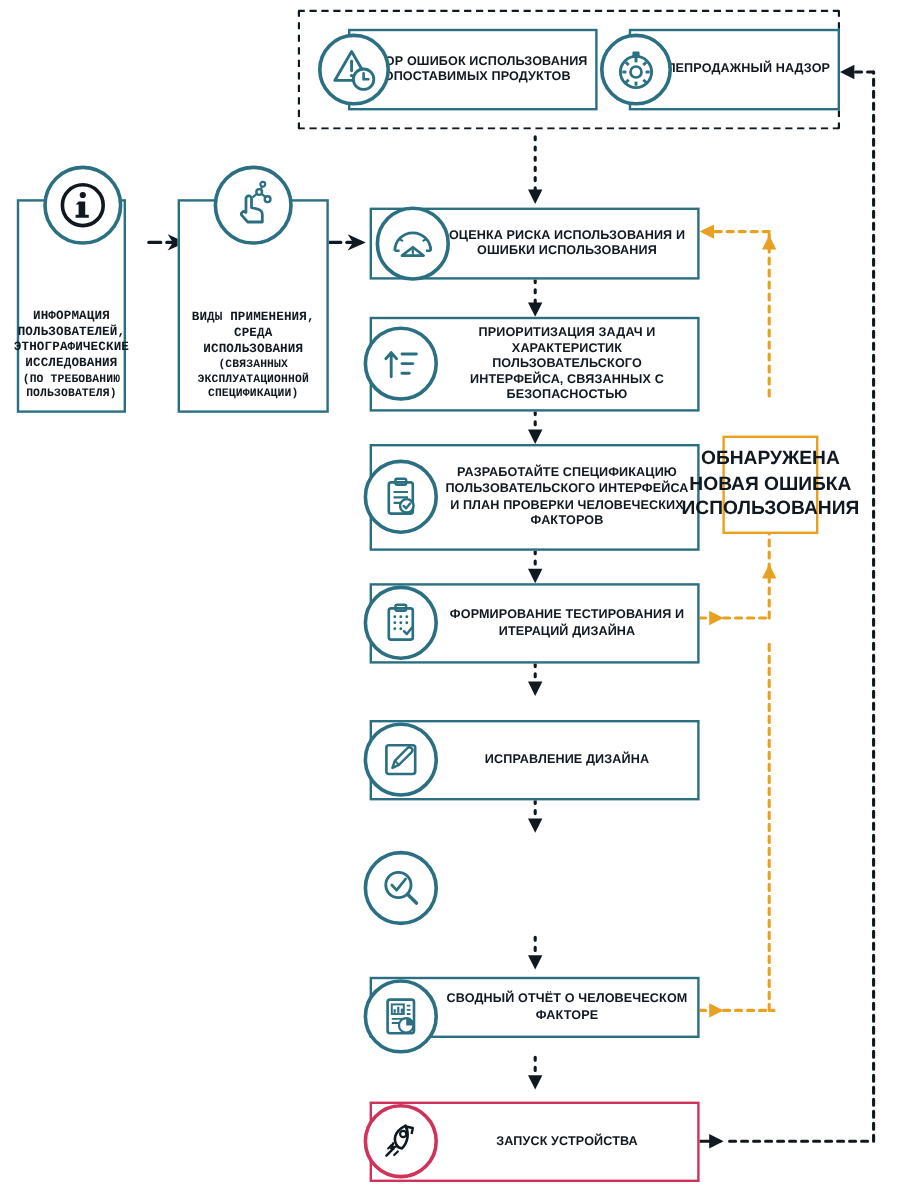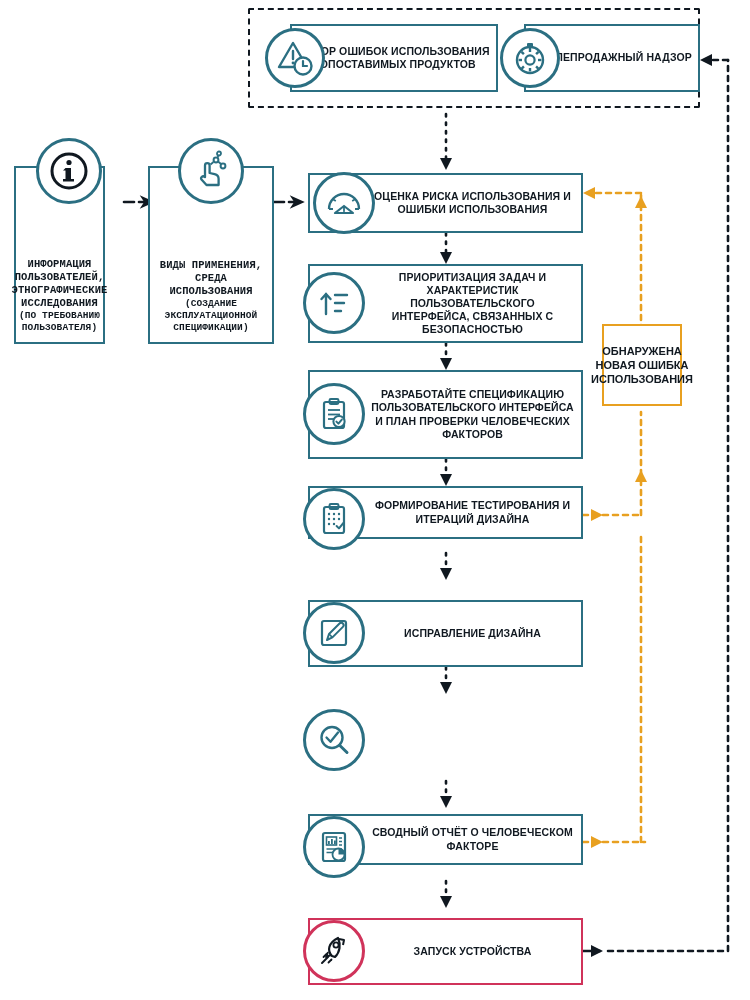--- a/index.html
+++ b/index.html
@@ -80,24 +80,25 @@
   .note {
     position: absolute;
     box-sizing: border-box;
     border: 2px solid #e8a020;
     background: #ffffff;
     display: flex;
     align-items: center;
     justify-content: center;
     text-align: center;
     font-weight: bold;
-    font-size: 11px;
+    font-size: 16px;
     line-height: 1.3;
     color: #101820;
     padding: 4px;
+    margin-top: 39px;
   }
   .launch {
     border-color: #d0335a;
   }
 </style>
 </head>
 <body>
 
 <div id="canvas">
 
@@ -226,21 +227,21 @@
     <svg width="44" height="44" viewBox="0 0 44 44">
       <circle cx="22" cy="22" r="17" fill="none" stroke="#101820" stroke-width="3"></circle>
       <circle cx="22" cy="13.5" r="2.6" fill="#101820"></circle>
       <path d="M18.5 19 h5.5 v11 h3 v2.4 h-11 V30 h2.5 V21.4 h-2.5 z" fill="#101820"></path>
     </svg>
   </div>
 
   <div class="node left-node" style="left:148px; top:166px; width:126px; height:178px;">
     <div class="txt">
       <span>ВИДЫ ПРИМЕНЕНИЯ, СРЕДА ИСПОЛЬЗОВАНИЯ</span>
-      <span class="sub">(СОЗДАНИЕ ЭКСПЛУАТАЦИОННОЙ СПЕЦИФИКАЦИИ)</span>
+      <span class="sub">(СВЯЗАННЫХ ЭКСПЛУАТАЦИОННОЙ СПЕЦИФИКАЦИИ)</span>
     </div>
   </div>
   <div class="circ" style="left:178px; top:138px; width:66px; height:66px;">
     <svg width="44" height="44" viewBox="0 0 44 44">
       <path d="M16 28 V16.5 a2.3 2.3 0 0 1 4.6 0 V24 l5 1.2 c2.6 .7 4 2.2 4 4.6 V36 H17.5 l-5-5.5 a2 2 0 0 1 3-2.6 z" fill="none" stroke="#2b6f82" stroke-width="2.3" stroke-linejoin="round"></path>
       <circle cx="27" cy="11" r="2.4" fill="none" stroke="#2b6f82" stroke-width="2"></circle>
       <circle cx="34" cy="17" r="2.4" fill="none" stroke="#2b6f82" stroke-width="2"></circle>
       <circle cx="30" cy="4.5" r="2" fill="none" stroke="#2b6f82" stroke-width="1.8"></circle>
       <line x1="24.5" y1="13" x2="21.5" y2="15.5" stroke="#2b6f82" stroke-width="1.8"></line>
       <line x1="29" y1="12.5" x2="32.4" y2="15.3" stroke="#2b6f82" stroke-width="1.8"></line>
@@ -284,21 +285,21 @@
       <rect x="11" y="9" width="20" height="26" rx="2" fill="none" stroke="#2b6f82" stroke-width="2.2"></rect>
       <rect x="16.5" y="6" width="9" height="5" rx="1.4" fill="none" stroke="#2b6f82" stroke-width="2"></rect>
       <line x1="15" y1="17" x2="27" y2="17" stroke="#2b6f82" stroke-width="1.8"></line>
       <line x1="15" y1="21.5" x2="27" y2="21.5" stroke="#2b6f82" stroke-width="1.8"></line>
       <line x1="15" y1="26" x2="22" y2="26" stroke="#2b6f82" stroke-width="1.8"></line>
       <circle cx="26" cy="28.5" r="5.6" fill="#ffffff" stroke="#2b6f82" stroke-width="2"></circle>
       <path d="M23.4 28.6 L25.4 30.6 L28.8 26.6" fill="none" stroke="#2b6f82" stroke-width="2" stroke-linecap="round" stroke-linejoin="round"></path>
     </svg>
   </div>
 
-  <div class="node" style="left:308px; top:486px; width:275px; height:53px;">
+  <div class="node" style="left:308px; top:486px; width:275px; height:67px;">
     <div class="txt" style="padding-left:60px;">ФОРМИРОВАНИЕ ТЕСТИРОВАНИЯ И ИТЕРАЦИЙ ДИЗАЙНА</div>
   </div>
   <div class="circ" style="left:303px; top:488px; width:62px; height:62px;">
     <svg width="42" height="42" viewBox="0 0 42 42">
       <rect x="11" y="9" width="20" height="26" rx="2" fill="none" stroke="#2b6f82" stroke-width="2.2"></rect>
       <rect x="16.5" y="6" width="9" height="5" rx="1.4" fill="none" stroke="#2b6f82" stroke-width="2"></rect>
       <g fill="#2b6f82">
         <circle cx="16" cy="16" r="1.2"></circle>
           <circle cx="21" cy="16" r="1.2"></circle>
           <circle cx="26" cy="16" r="1.2"></circle>

